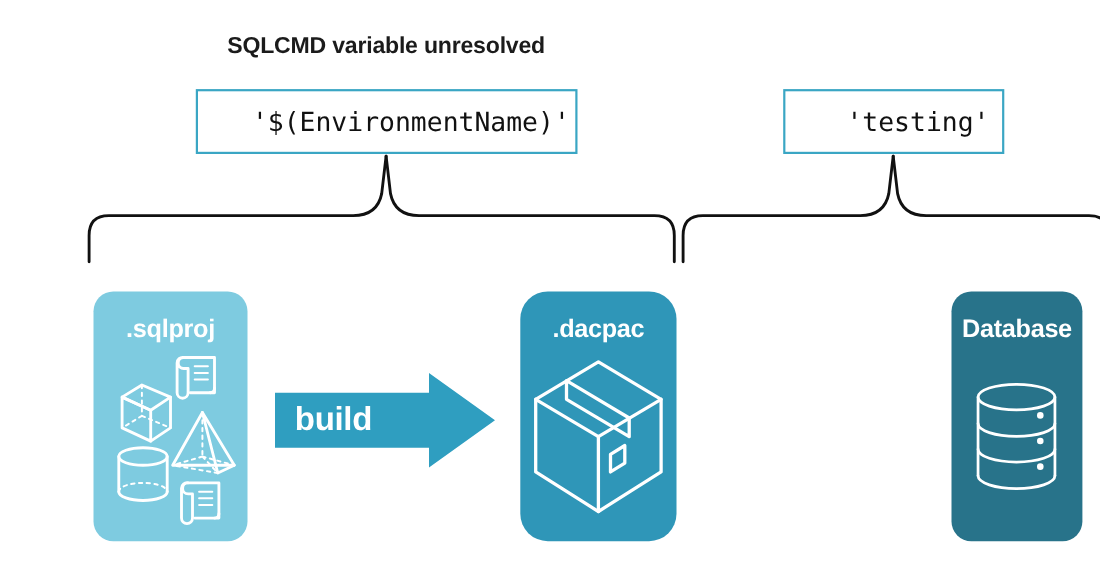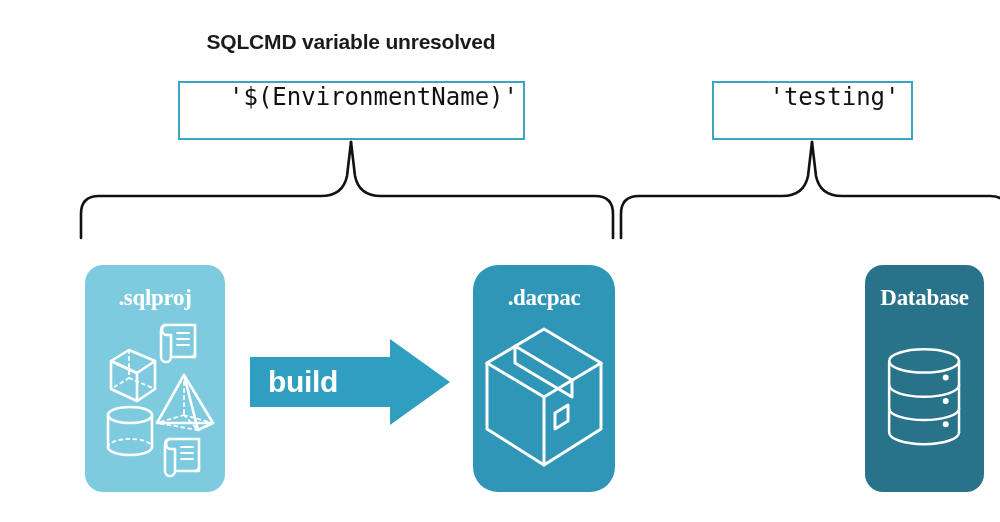--- a/index.html
+++ b/index.html
@@ -23,21 +23,21 @@
     white-space:nowrap;
     transform:translateX(-50%);
   }
 
   .codebox{
     position:absolute;
     box-sizing:border-box;
     background:#ffffff;
     border:2px solid #3aa6c4;
     display:flex;
-    align-items:flex-start;
+    align-items:center;
     justify-content:center;
     padding-left:44px;
   }
   .codebox span{
     font-family:"DejaVu Sans Mono","Liberation Mono",monospace;
     font-size:24px;
     color:#111111;
     letter-spacing:0px;
     white-space:nowrap;
   }
@@ -49,21 +49,21 @@
     border-radius:18px;
     box-sizing:border-box;
     overflow:hidden;
   }
   .card .cap{
     position:absolute;
     left:0;right:0;
     top:20px;
     text-align:center;
     color:#ffffff;
-    font-family:Liberation Serif, serif;
+    font-family:Liberation Sans, sans-serif;
     font-weight:bold;
     font-size:23px;
     letter-spacing:-0.3px;
     white-space:nowrap;
   }
   .card .art{
     position:absolute;
     left:0;right:0;top:52px;bottom:8px;
   }
   .card .art svg{display:block;width:100%;height:100%;}

